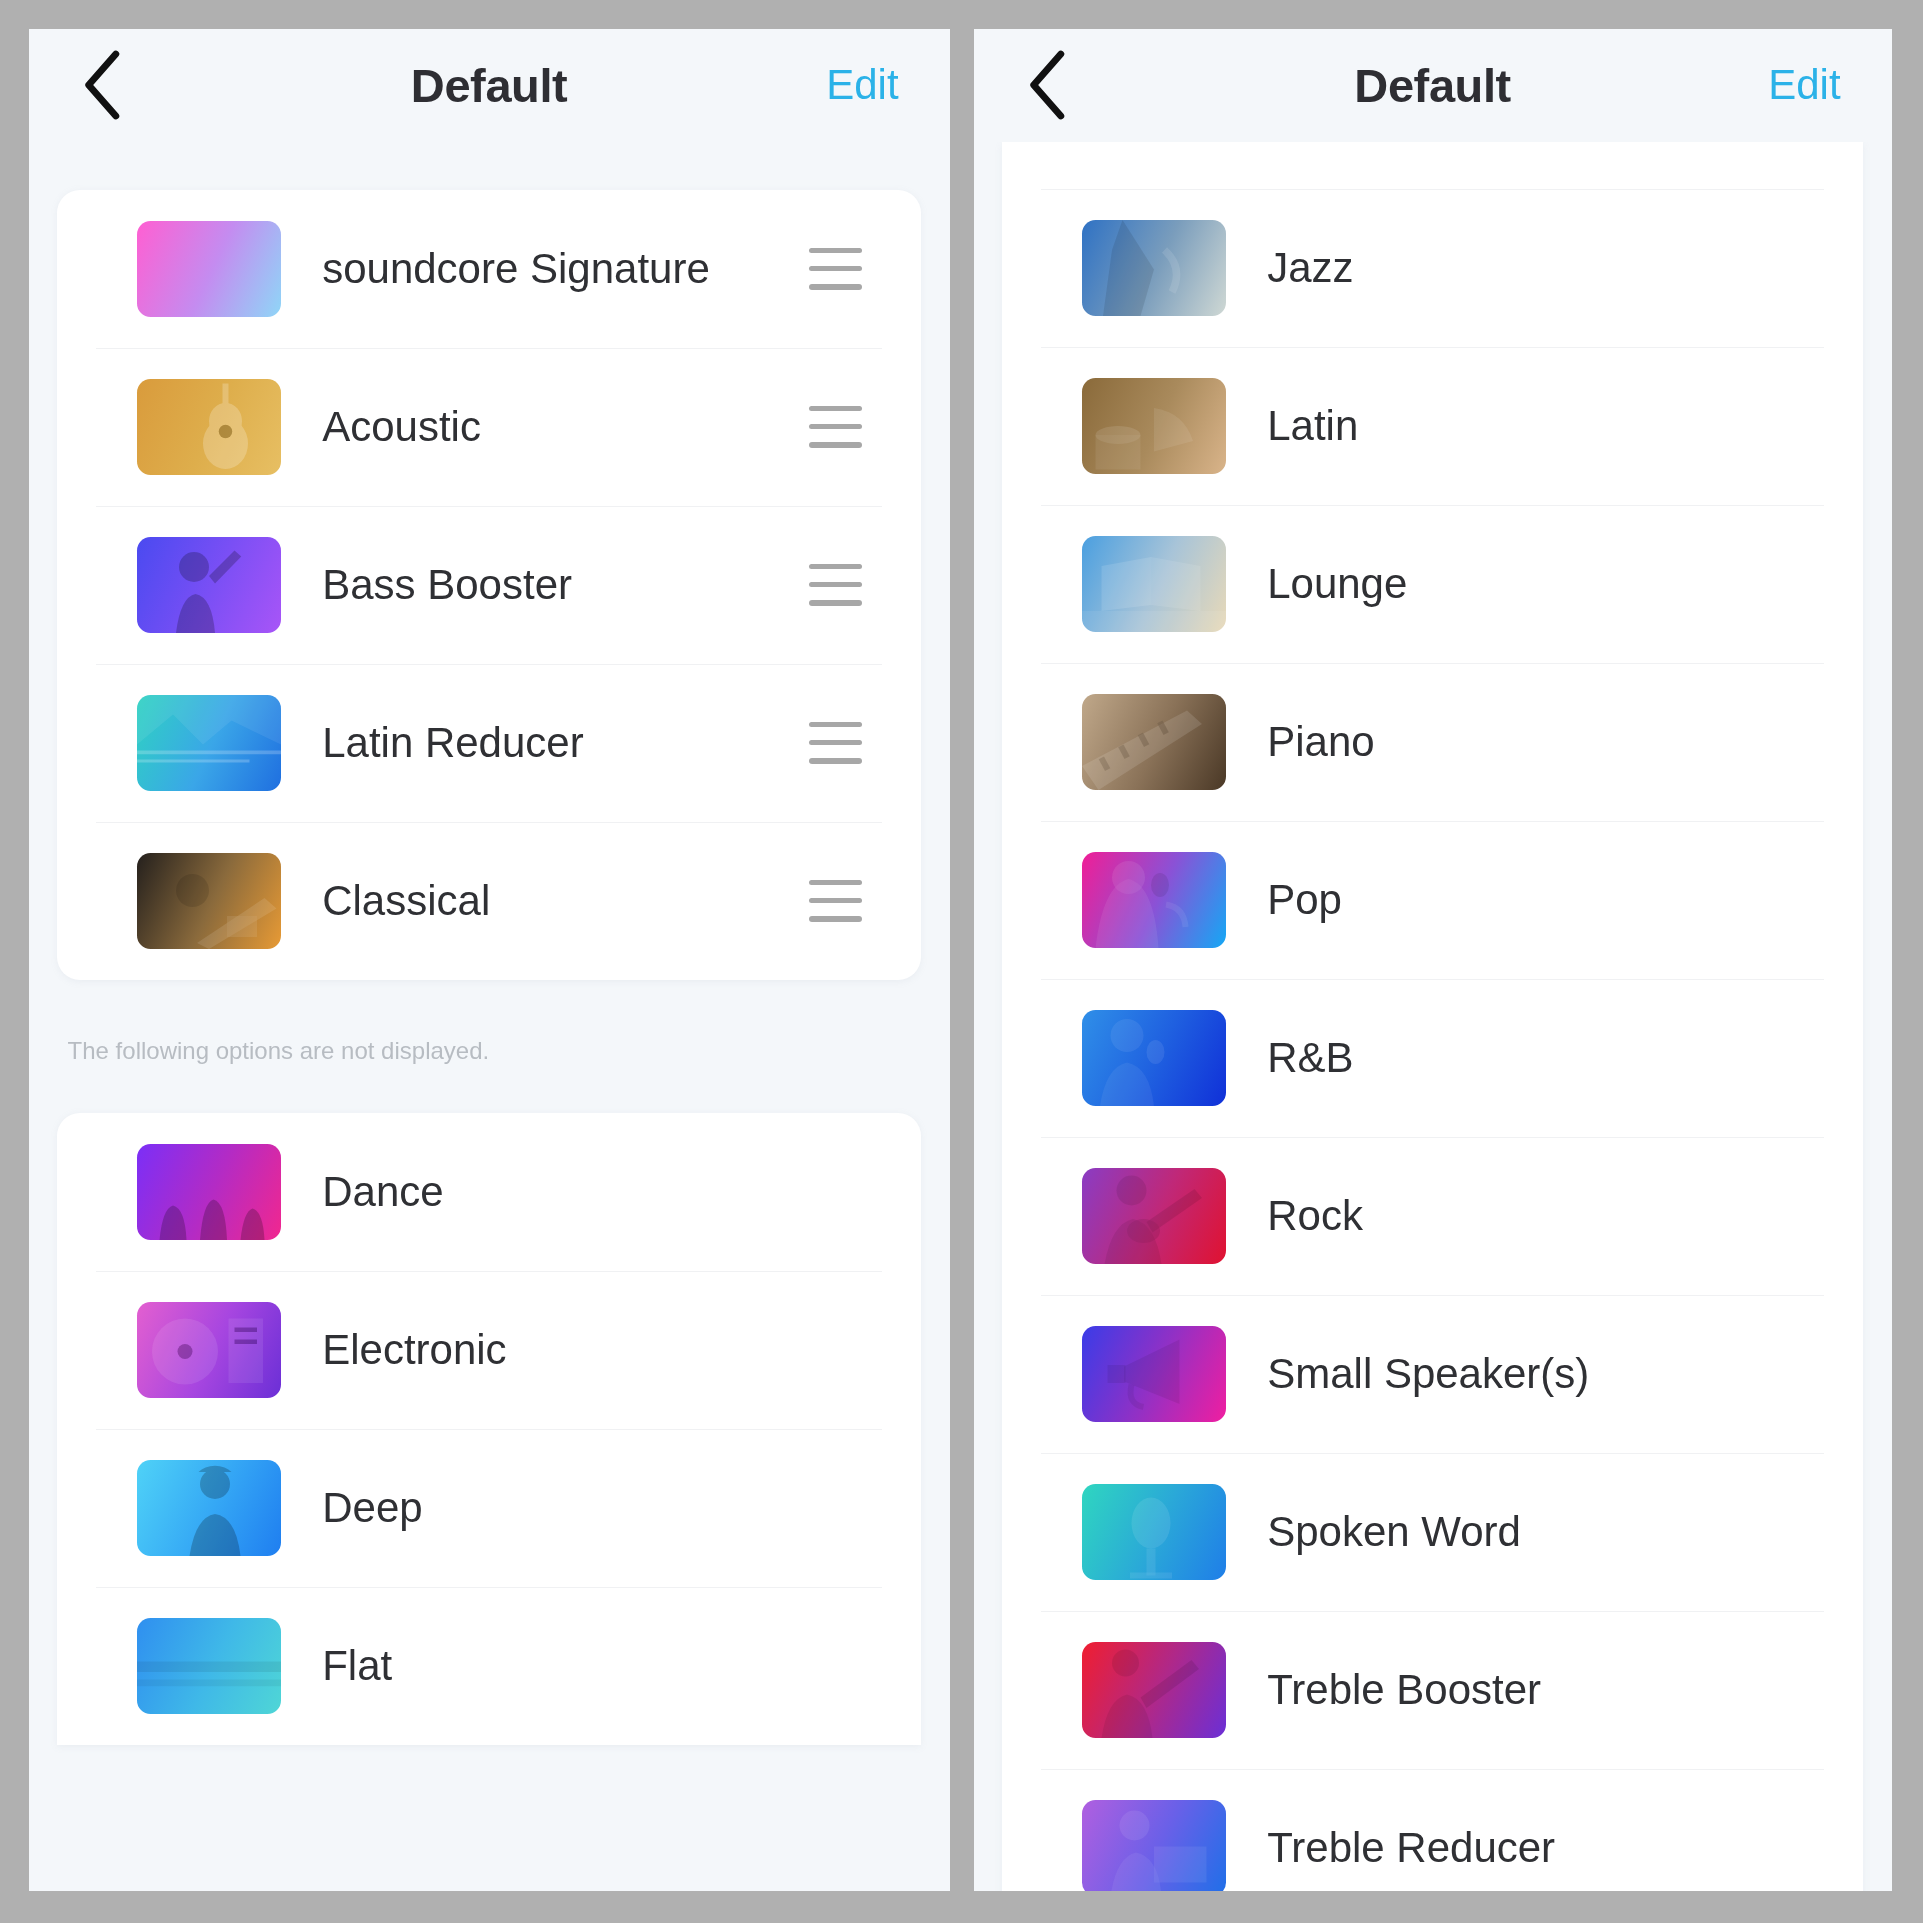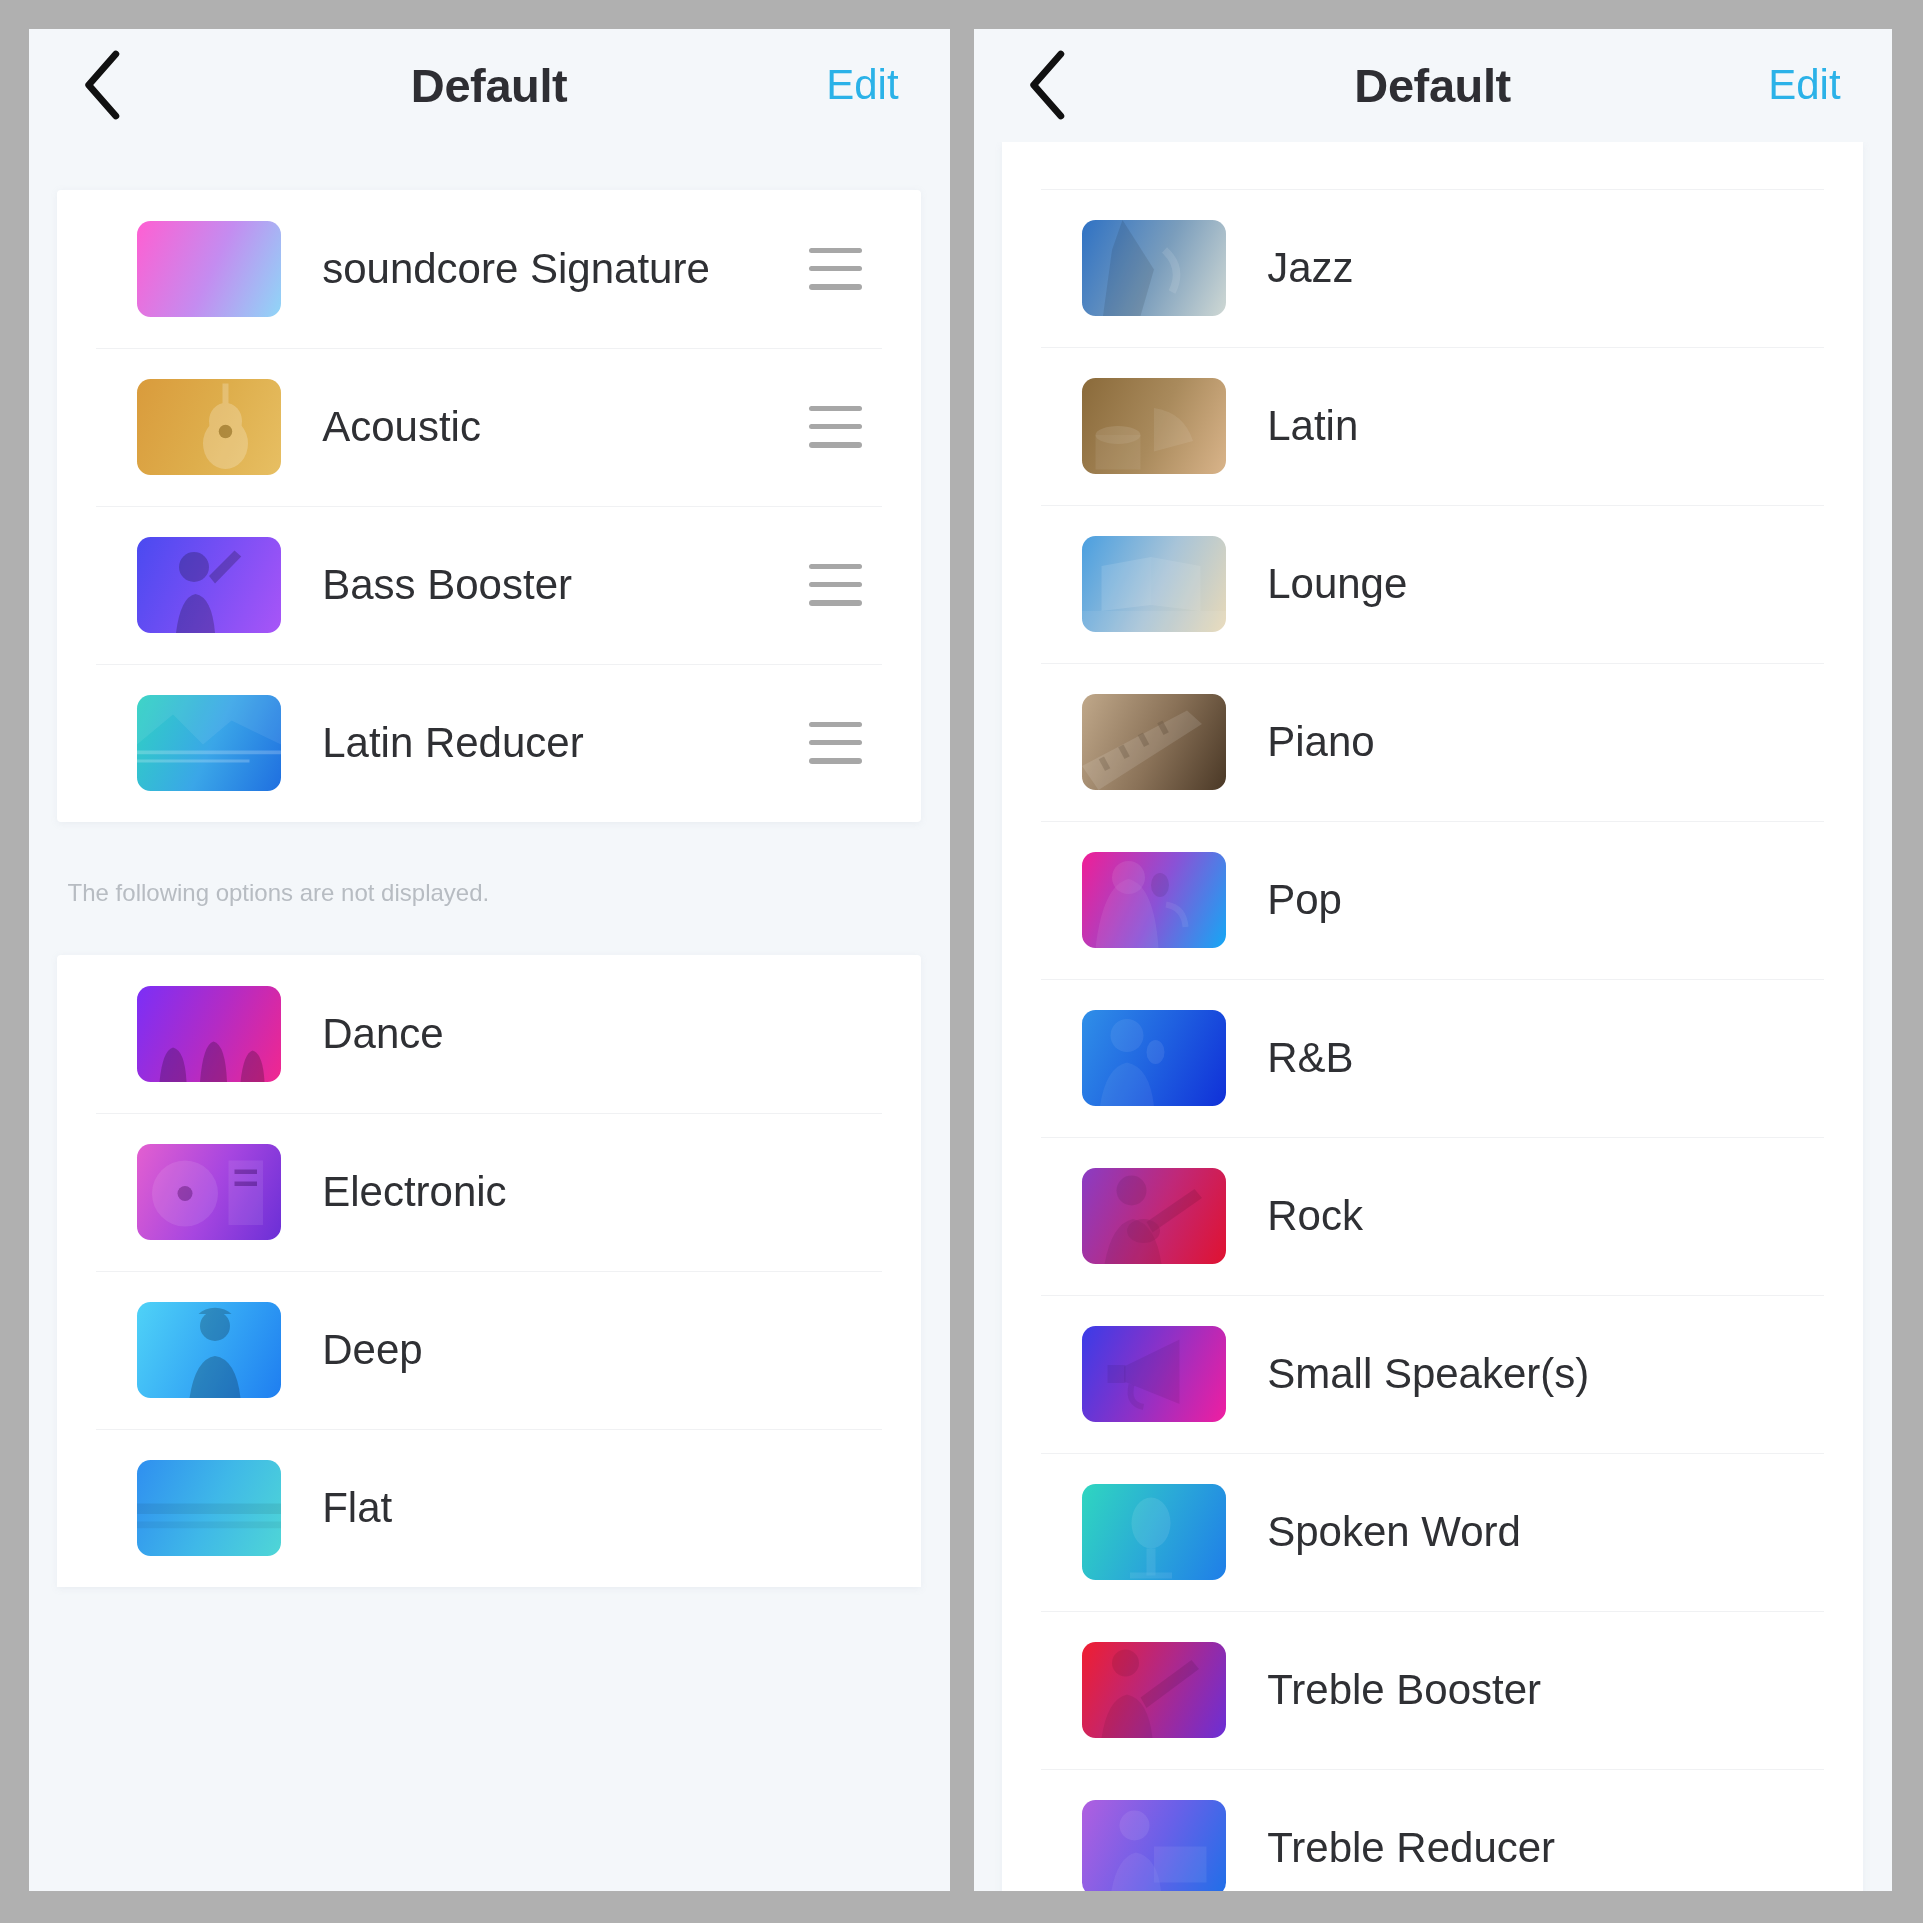--- a/index.html
+++ b/index.html
@@ -81,21 +81,21 @@
   
   .body {
     flex: 1 1 auto;
     position: relative;
     overflow: hidden;
     background: #f4f7fa;
   }
 
   .card {
     background: #ffffff;
-    border-radius: 4px;
+    border-radius: 23px;
     margin: 0 28.6px;
     overflow: hidden;
     box-shadow: 0 1.5px 7.5px rgba(150,160,175,0.10);
   }
   .card.top-clipped {
     border-top-left-radius: 0;
     border-top-right-radius: 0;
     margin-top: 0;
   }
   .card.bottom-clipped {
@@ -253,20 +253,35 @@
                   <rect x="0" y="86" width="150" height="4" fill="#ffffff"></rect>
                 </svg></div>
             </div>
             <div class="row-label">Latin Reducer</div>
             <div class="drag-handle">
               <span></span>
               <span></span>
               <span></span>
             </div>
           </div>
+          <div class="row">
+            <div class="thumb" style="background: linear-gradient(115deg, rgb(36, 32, 29) 0%, rgb(138, 106, 60) 52%, rgb(231, 154, 53) 100%);">
+              <div class="silhouette"><svg viewBox="0 0 192 128" width="144" height="96">
+                  <path d="M80 120 L170 60 L186 74 L96 128 z" fill="#ffffff" opacity=".5"></path>
+                  <circle cx="74" cy="50" r="22" fill="#000000" opacity=".5"></circle>
+                  <rect x="120" y="84" width="40" height="28" fill="#ffffff" opacity=".4"></rect>
+                </svg></div>
+            </div>
+            <div class="row-label">Classical</div>
+            <div class="drag-handle">
+              <span></span>
+              <span></span>
+              <span></span>
+            </div>
+          </div>
         </div>
 
       <div class="section-note">The following options are not displayed.</div>
 
       <div class="card bottom-clipped" id="left-hidden-card">
           <div class="row">
             <div class="thumb" style="background: linear-gradient(115deg, rgb(123, 47, 247) 0%, rgb(180, 43, 196) 52%, rgb(241, 39, 143) 100%);">
               <div class="silhouette"><svg viewBox="0 0 192 128" width="144" height="96">
                   <path d="M30 128 q4-42 18-46 q16 4 18 46 z" fill="#000000"></path>
                   <path d="M84 128 q4-50 18-54 q16 4 18 54 z" fill="#000000"></path>

